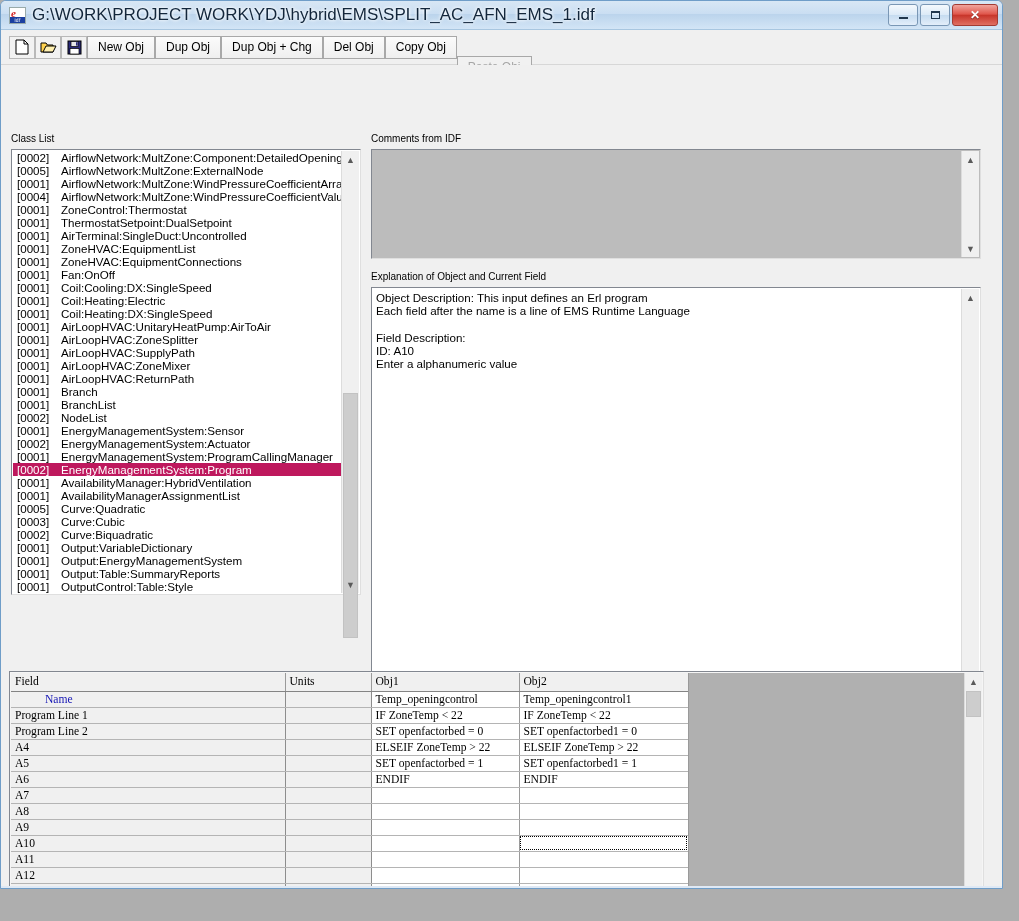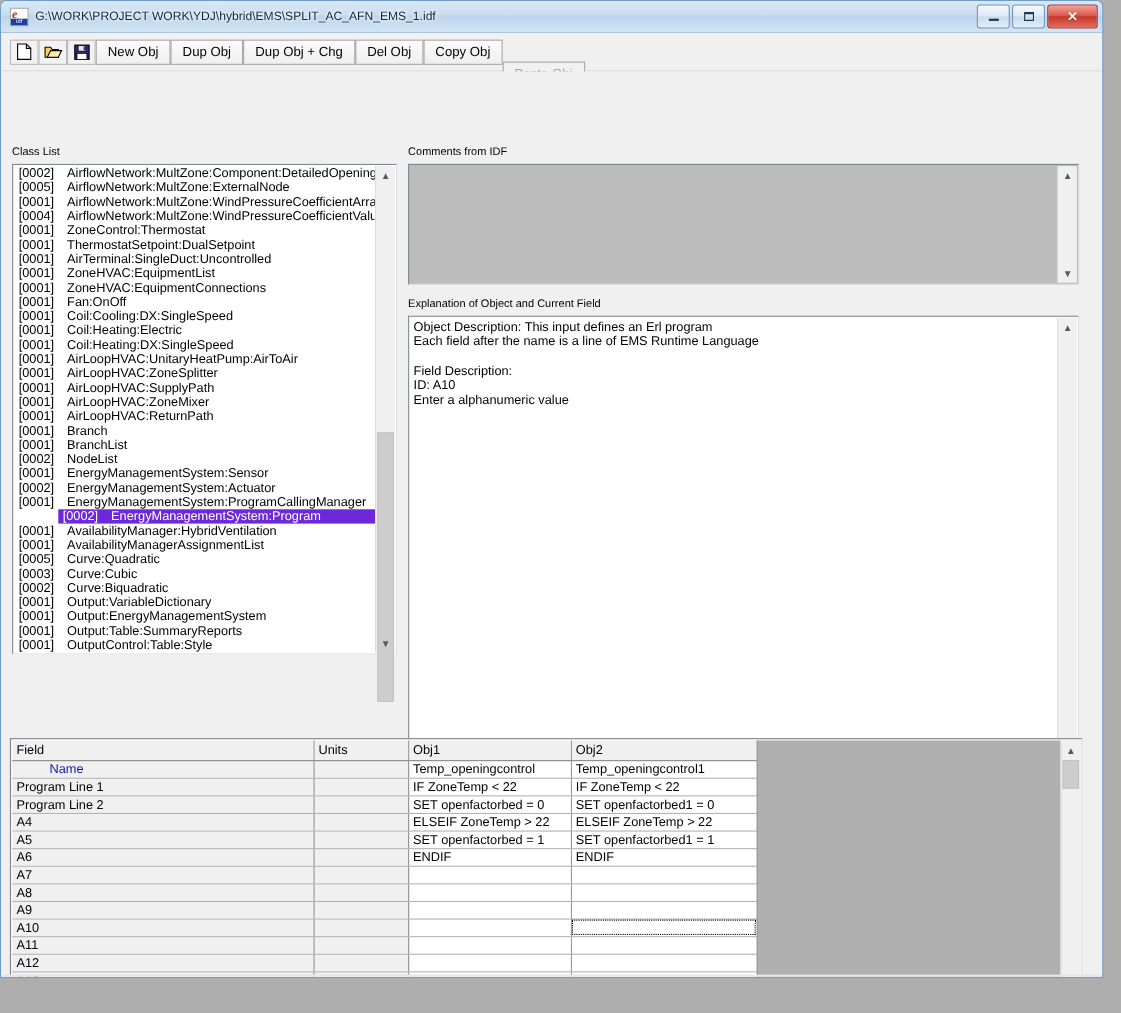--- a/index.html
+++ b/index.html
@@ -38,21 +38,21 @@
     font-size: 11px; font-weight: bold; color: #d21d1d;
     font-family: "Liberation Serif", serif; font-style: italic;
     line-height: 11px;
   }
   .app-icon .bar {
     position: absolute; left: 0; bottom: 0; width: 15px; height: 6px;
     background: #1b3fa0; color: #fff; font-size: 5px; line-height: 6px;
     text-align: center; letter-spacing: .3px;
   }
   .title-text {
-    font-size: 11px; color: #12263b; white-space: nowrap;
+    font-size: 17px; color: #12263b; white-space: nowrap;
     text-shadow: 0 0 3px #fff, 0 0 4px #fff;
   }
   .wincontrols { position: absolute; right: 4px; top: 3px; display: flex; gap: 2px; }
   .wc {
     width: 28px; height: 20px; border: 1px solid #7a97b5;
     border-radius: 3px;
     background: linear-gradient(to bottom,#f4f9fd 0%,#dceaf7 48%,#c6dcf0 52%,#e3eefa 100%);
     display: flex; align-items: center; justify-content: center;
     font-size: 11px; color: #20374d;
   }
@@ -96,21 +96,21 @@
     background: #fff;
   }
   
   #class-list-box { left: 10px; top: 84px; width: 350px; height: 446px; }
   .lst { position:absolute; left:1px; top:1px; right:18px; bottom:1px; overflow:hidden; }
   .lst-item {
     font-family: "Liberation Sans", sans-serif;
     font-size: 11.6px; line-height: 13px; height: 13px;
     white-space: nowrap; color: #000; padding-left: 4px;
   }
-  .lst-item.sel { background: #6d28d9; color: #fff; margin-left: 40px; }
+  .lst-item.sel { background: #be185d; color: #fff; }
   .lst-item .cnt { display:inline-block; width:44px; }
   
   .vsb {
     position: absolute; top: 1px; right: 1px; width: 17px; bottom: 1px;
     background: #f0f0f0; border-left: 1px solid #dcdcdc;
   }
   .sb-arrow {
     position: absolute; left: 0; width: 17px; height: 17px;
     display: flex; align-items: center; justify-content: center;
     color: #5a5a5a; font-size: 9px;
@@ -132,21 +132,21 @@
   }
   
   #grid-box { left: 8px; top: 606px; width: 975px; height: 275px; background: #f5f5f5; }
   .grid-inner { position:absolute; left:1px; top:1px; right:18px; bottom:1px; overflow:hidden; background:#fff; }
   table.grid { border-collapse: collapse; table-layout: fixed; width: 677px; }
   table.grid th, table.grid td {
     font-size: 11.6px; font-weight: normal; text-align: left;
     border-right: 1px solid #9a9a9a; border-bottom: 1px solid #b4b4b4;
     padding: 1px 0 1px 4px; height: 14px; box-sizing: border-box;
     white-space: nowrap; overflow: hidden; color: #000;
-    font-family: Liberation Sans, sans-serif;
+    font-family: Liberation Serif, serif;
   }
   table.grid th {
     background: #f0f0f0; border-bottom: 1px solid #848484;
     height: 18px;
   }
   table.grid td.fieldcol { background: #f0f0f0; border-right: 1px solid #8d8d8d; }
   table.grid td.unitscol { background: #f0f0f0; border-right: 1px solid #8d8d8d; }
   table.grid td.namecell { color: #1414b4; padding-left: 34px; }
   table.grid td.focused { outline: 1px dotted #000; outline-offset: -2px; }
   .grid-filler {

